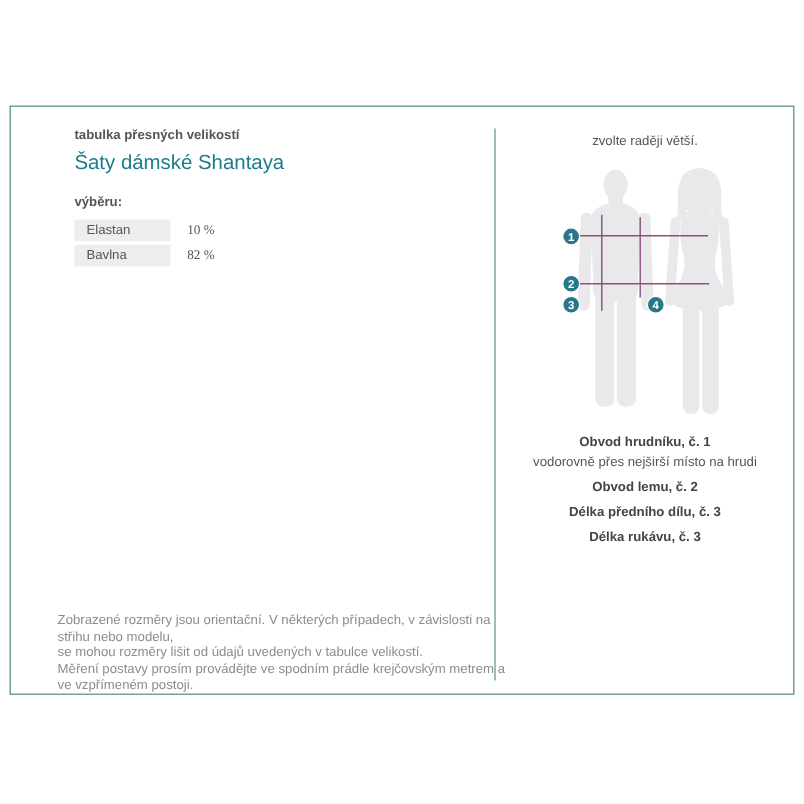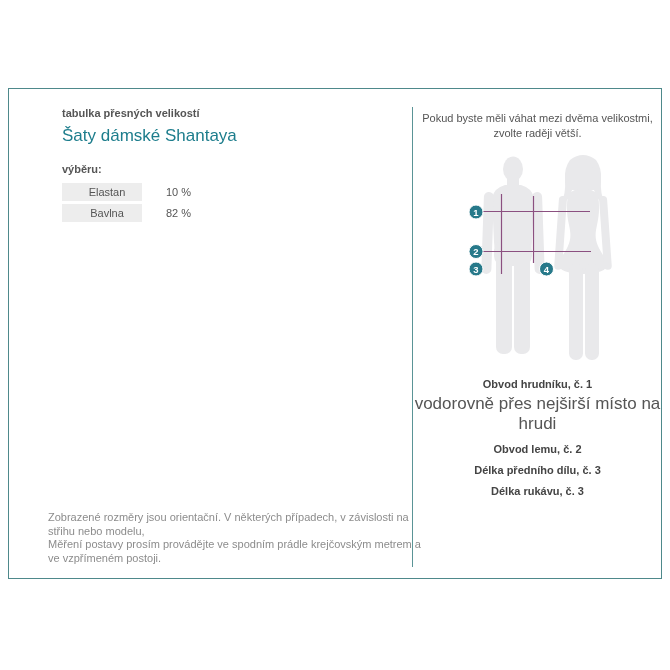--- a/index.html
+++ b/index.html
@@ -13,37 +13,37 @@
     border:1px solid #4e898b;box-sizing:border-box;background:#ffffff;
   }
   .divider{
     position:absolute;left:403px;top:18px;width:1px;height:460px;
     background:#5a9496;
   }
   .col-left{position:absolute;left:12px;top:18px;width:382px;margin-left:41px;}
   .eyebrow{font-size:11px;font-weight:bold;color:#555555;}
   .title{font-size:17px;font-weight:normal;color:#1d7d8c;margin:7px 0 0 0;}
   .comp-label{font-size:11px;font-weight:bold;color:#555555;margin-top:17px;}
-  .comp-table{margin-top:8px;text-align:center;}
+  .comp-table{margin-top:8px;}
   .comp-row{display:flex;align-items:center;margin-bottom:3px;}
   .comp-cell-label{
     width:70px;background:#ededed;font-size:11px;color:#555555;
     padding:3px 0 3px 10px;line-height:12px;
   }
-  .comp-cell-value{font-size:11px;color:#555555;padding-left:24px;}
+  .comp-cell-value{font-size:11px;color:#555555;padding-left:14px;font-family:Liberation Serif, serif;}
   .footnote{
     position:absolute;left:12px;top:422px;width:386px;
     font-size:11px;color:#8c8c8c;line-height:13.5px;margin-left:27px;
   }
   .col-right{position:absolute;left:404px;top:0;width:249px;text-align:center;}
   .advice{margin-top:22px;font-size:11px;color:#555555;line-height:15px;}
   .figure{display:block;margin:5px 0 0 0;}
   .m-label{font-size:11px;font-weight:bold;color:#444444;margin-top:9px;text-align:center;}
   .m-label.first{margin-top:0;}
-  .m-note{font-size:17px;color:#555555;margin-top:4px;}
+  .m-note{font-size:11px;color:#555555;margin-top:4px;}
 </style>
 </head>
 <body>
 
 <div class="panel">
 
   <div class="col-left">
     <div class="eyebrow">tabulka přesných velikostí</div>
     <h1 class="title">Šaty dámské Shantaya</h1>
     <div class="comp-label">výběru:</div>
@@ -54,28 +54,28 @@
       </div>
       <div class="comp-row">
         <div class="comp-cell-label">Bavlna</div>
         <div class="comp-cell-value">82 %</div>
       </div>
     </div>
   </div>
 
   <div class="footnote">
     <div>Zobrazené rozměry jsou orientační. V některých případech, v závislosti na střihu nebo modelu,</div>
+    <div>se mohou rozměry lišit od údajů uvedených v tabulce velikostí.</div>
     <div>Měření postavy prosím provádějte ve spodním prádle krejčovským metrem a ve vzpřímeném postoji.</div>
   </div>
 
   <div class="divider"></div>
 
   <div class="col-right">
     <div class="advice">
-      <div>Pokud byste měli váhat mezi dvěma velikostmi,</div>
       <div>zvolte raději větší.</div>
     </div>
 
     <svg class="figure" width="250" height="232" viewBox="0 0 250 232" overflow="visible">
 
       <g fill="#e9e9eb">
         <ellipse cx="100" cy="23" rx="10" ry="12.5"></ellipse>
         <rect x="94" y="30" width="12" height="12"></rect>
         <path d="M 79 52 Q 81 42 92 39 L 108 39 Q 119 42 121 52 L 119 96 Q 119 106 112 110 L 88 110 Q 81 106 81 96 Z"></path>
         <rect x="81" y="94" width="38" height="26" rx="10"></rect>

